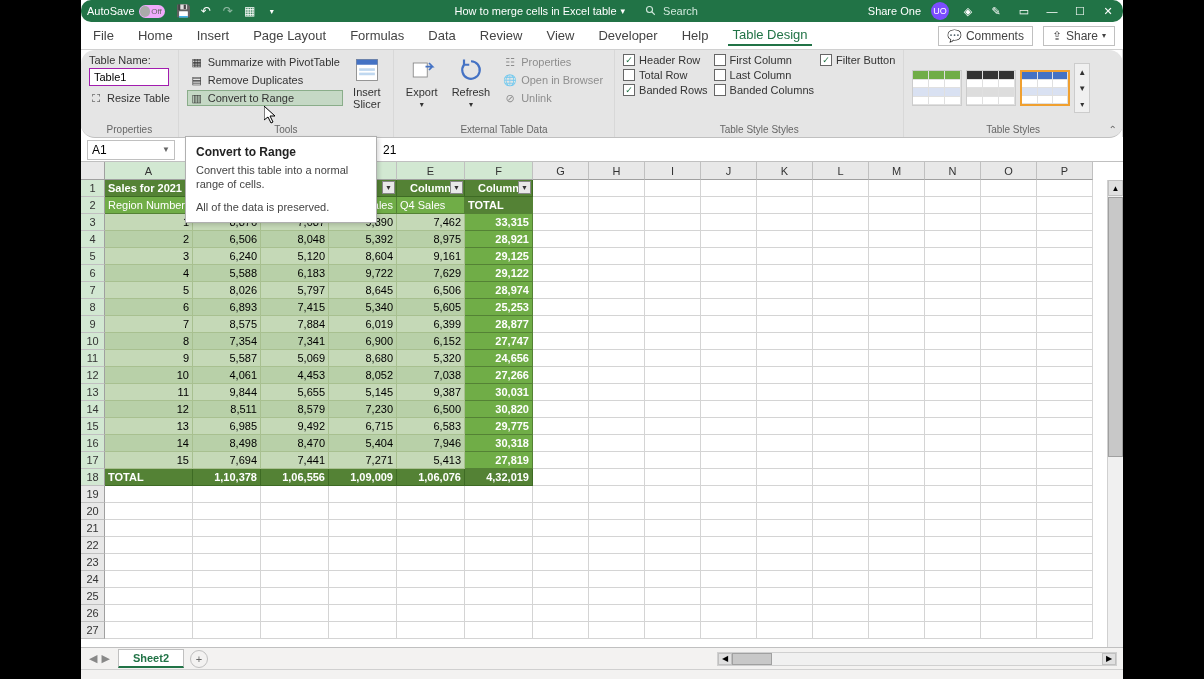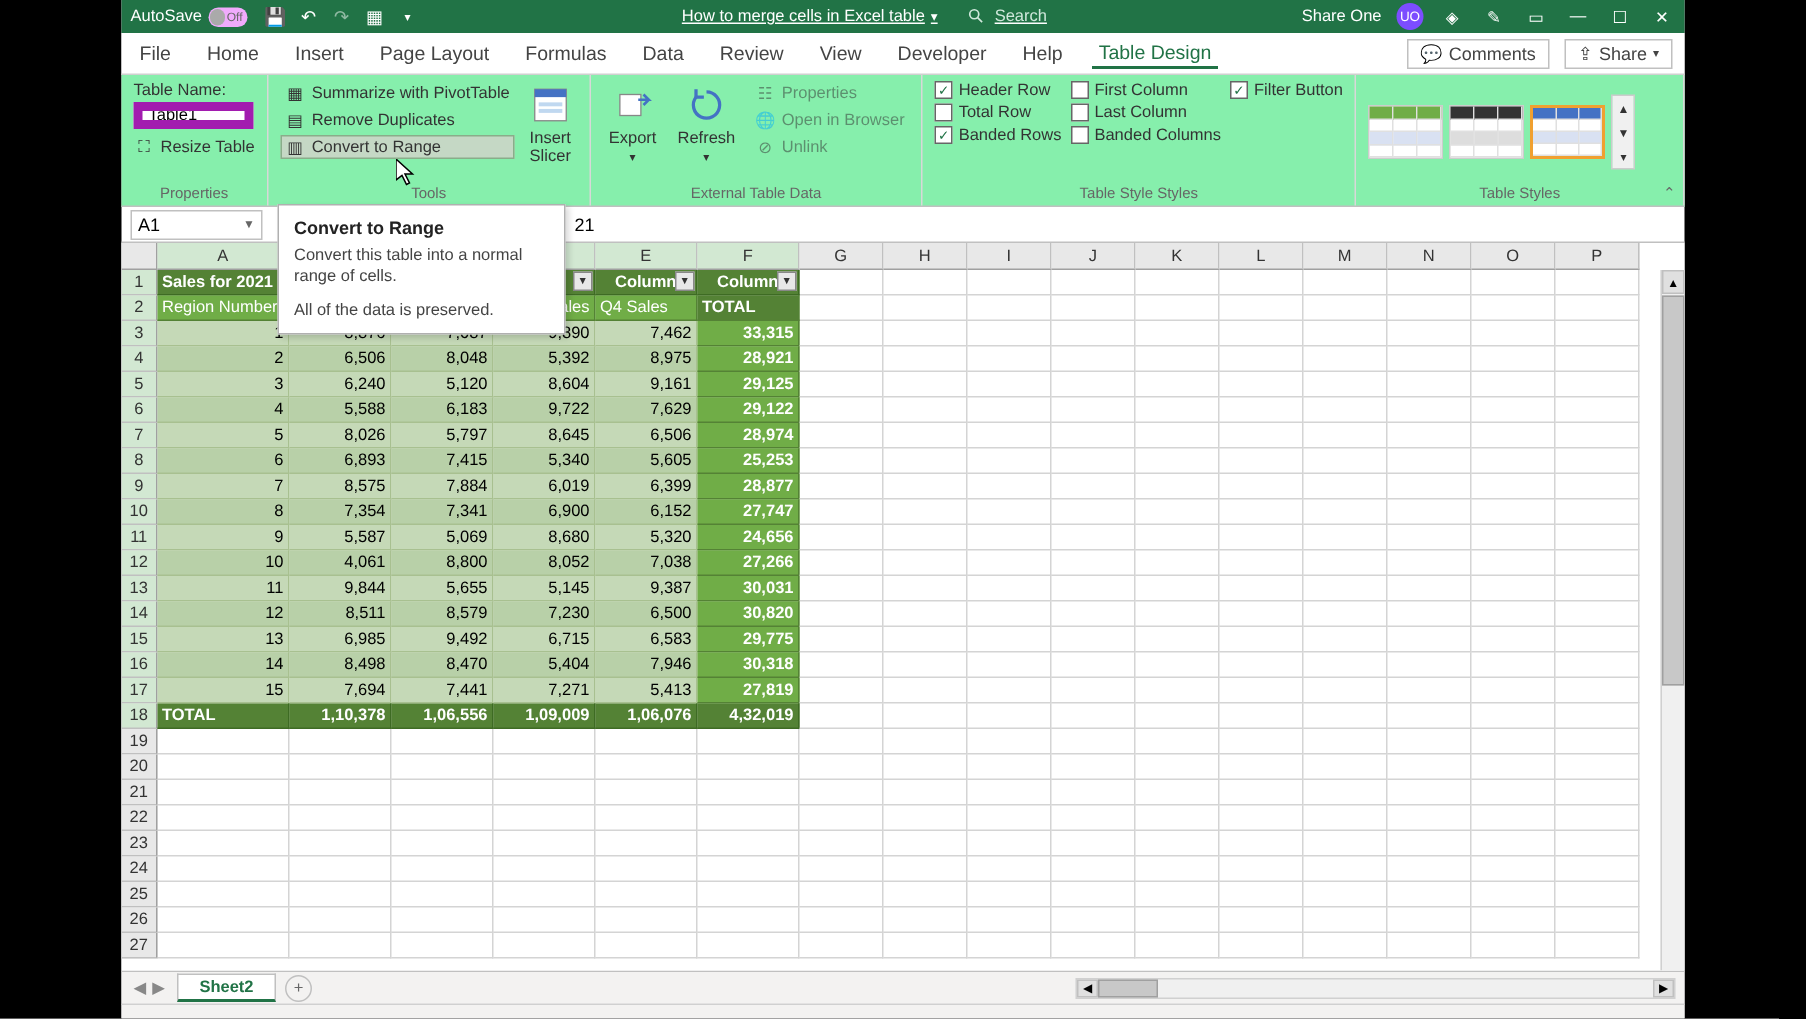--- a/index.html
+++ b/index.html
@@ -1,50 +1,50 @@
 <!DOCTYPE html>
 <html><head>
 <meta charset="utf-8">
 <style>
 * { margin: 0; padding: 0; box-sizing: border-box; font-family: "Segoe UI", Arial, sans-serif; }
 body { background: #000; display: flex; justify-content: center; align-items: flex-start; height: 679px; overflow: hidden; }
 .app-outer { width: 1204px; height: 679px; background: #000; display: flex; justify-content: center; }
 .app { width: 1042px; height: 679px; background: #fff; display: flex; flex-direction: column; position: relative; }
 
 
-.titlebar { height: 22px; background: #217346; color: #fff; display: flex; align-items: center; font-size: 11px; }
+.titlebar { height: 22px; background: #217346; color: #fff; display: flex; align-items: center; font-size: 11px; border-radius: 10px; }
 .autosave { display: flex; align-items: center; gap: 4px; padding: 0 6px; }
 .switch { width: 26px; height: 13px; background: #f0abfc; border-radius: 7px; position: relative; font-size: 8px; color: #666; display: flex; align-items: center; justify-content: flex-end; padding-right: 3px; text-align: right; }
 .switch::before { content: ""; width: 10px; height: 11px; border-radius: 5px; background: #aaa; position: absolute; left: 1px; top: 1px; }
 .qat { display: flex; align-items: center; gap: 8px; padding: 0 6px; }
 .qat-icon { width: 14px; height: 14px; display: flex; align-items: center; justify-content: center; color: #fff; font-size: 12px; }
-.title-center { flex: 1; display: flex; align-items: center; justify-content: center; gap: 20px; text-decoration: underline; }
+.title-center { flex: 1; display: flex; align-items: center; justify-content: center; gap: 20px; }
 .doc-title { display: flex; align-items: center; gap: 4px; color: #fff; }
 .search-box { display: flex; align-items: center; gap: 6px; color: #d0e8dc; }
 .search-icon-svg { width: 12px; height: 12px; }
 .title-right { display: flex; align-items: center; gap: 10px; padding-right: 6px; }
 .user-badge { width: 18px; height: 18px; border-radius: 50%; background: #7c4dff; color: #fff; font-size: 9px; display: flex; align-items: center; justify-content: center; }
 .win-btn { width: 18px; height: 18px; display: flex; align-items: center; justify-content: center; color: #fff; font-size: 11px; }
 
 
 .ribbon-tabs { height: 28px; background: #fff; border-bottom: 1px solid #d0d0d0; display: flex; align-items: center; padding: 0 8px; gap: 16px; font-size: 13px; color: #444; }
 .ribbon-tab { padding: 2px 4px; cursor: pointer; }
 .ribbon-tab.active { color: #217346; border-bottom: 2px solid #217346; font-weight: 600; }
 .ribbon-tab.context { color: #217346; font-weight: 500; }
 .ribbon-tabs-right { margin-left: auto; display: flex; gap: 10px; }
 .ribbon-btn-right { border: 1px solid #c0c0c0; padding: 2px 8px; font-size: 12px; display: flex; align-items: center; gap: 4px; color: #444; }
 
 
-.ribbon-body { height: 88px; background: #86efac; border-bottom: 1px solid #c0c0c0; display: flex; font-size: 11px; color: #333; position: relative; }
+.ribbon-body { height: 88px; background: #e5e5e5; border-bottom: 1px solid #c0c0c0; display: flex; font-size: 11px; color: #333; position: relative; border-radius: 14px; }
 .ribbon-group { border-right: 1px solid #d8d8d8; padding: 4px 8px 2px; display: flex; flex-direction: column; }
 .ribbon-group-content { flex: 1; display: flex; align-items: flex-start; gap: 6px; }
 .ribbon-group-label { text-align: center; font-size: 10px; color: #666; padding-top: 2px; }
 .prop-col { display: flex; flex-direction: column; gap: 2px; }
 .prop-label { font-size: 11px; }
-.prop-input { width: 80px; height: 18px; border: 6px solid #a21caf; font-size: 11px; padding: 0 4px; background: #fff; }
+.prop-input { width: 80px; height: 18px; border: 1px solid #a21caf; font-size: 11px; padding: 0 4px; background: #fff; }
 .resize-row { display: flex; align-items: center; gap: 4px; padding-top: 3px; }
 .tools-col { display: flex; flex-direction: column; gap: 2px; }
 .tool-row { display: flex; align-items: center; gap: 4px; padding: 1px 3px; }
 .tool-row.hover { background: #c5d8c5; border: 1px solid #8aad8a; padding: 0 2px; }
 .tool-icon { width: 14px; height: 14px; display: inline-flex; align-items: center; justify-content: center; }
 .big-btn { display: flex; flex-direction: column; align-items: center; gap: 2px; padding: 2px 4px; }
 .big-btn-icon { width: 28px; height: 28px; }
 .chk-col { display: flex; flex-direction: column; gap: 3px; }
 .chk-row { display: flex; align-items: center; gap: 4px; }
 .chk { width: 12px; height: 12px; border: 1px solid #666; background: #fff; display: inline-flex; align-items: center; justify-content: center; font-size: 9px; color: #217346; }
@@ -600,21 +600,21 @@
           <div class="cell"></div>
           <div class="cell"></div>
           <div class="cell"></div>
           <div class="cell"></div>
           <div class="cell"></div>
           <div class="cell"></div>
           <div class="cell"></div>
           <div class="row-head sel">12</div>
           <div class="cell data-cell odd">10</div>
           <div class="cell data-cell odd">4,061</div>
-          <div class="cell data-cell odd">8,800</div>
+          <div class="cell data-cell odd">4,453</div>
           <div class="cell data-cell odd">8,052</div>
           <div class="cell data-cell odd">7,038</div>
           <div class="cell total-col">27,266</div>
           <div class="cell"></div>
           <div class="cell"></div>
           <div class="cell"></div>
           <div class="cell"></div>
           <div class="cell"></div>
           <div class="cell"></div>
           <div class="cell"></div>

